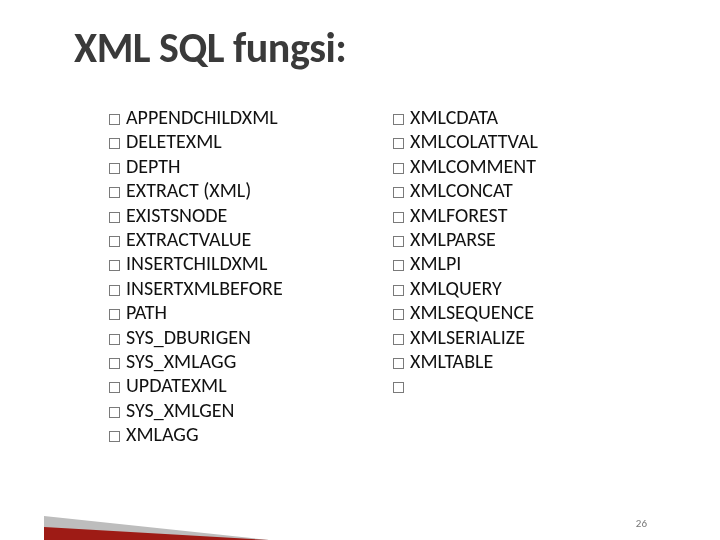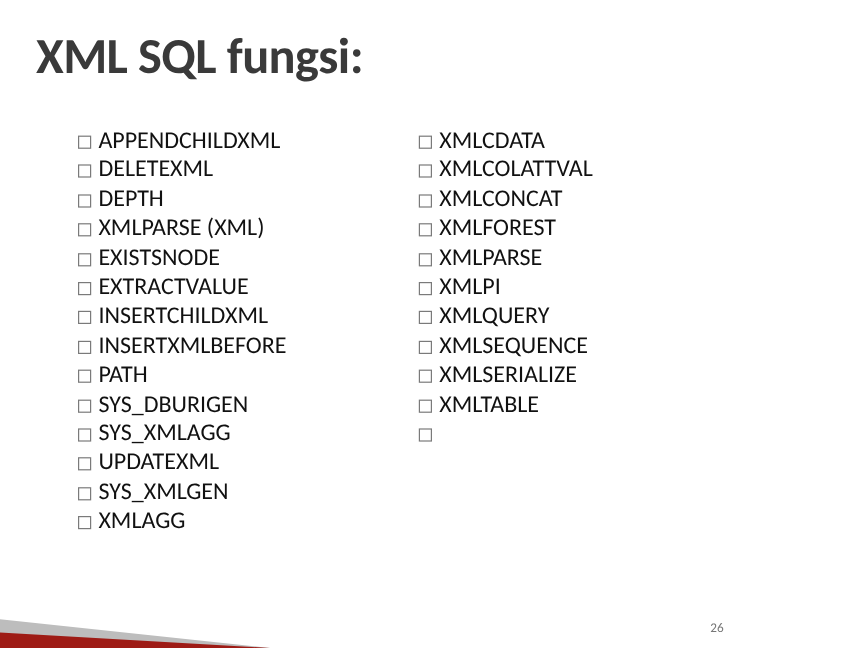--- a/index.html
+++ b/index.html
@@ -10,20 +10,21 @@
     background: #fff;
     font-family: Calibri, "Segoe UI", Arial, sans-serif;
     overflow: hidden;
     position: relative;
   }
   .slide {
     width: 621px;
     height: 540px;
     position: relative;
     box-sizing: border-box;
+    margin-left: 44px;
   }
   .title {
     position: absolute;
     left: 30px;
     top: 22px;
     font-size: 42px;
     font-weight: 700;
     color: #3a3a3a;
     letter-spacing: -0.5px;
   }
@@ -85,35 +86,36 @@
 
 <div class="slide">
 
   <div class="title">XML SQL fungsi:</div>
 
   <div class="columns">
     <div class="col left">
       <div class="item"><span class="box"></span><span>APPENDCHILDXML</span></div>
       <div class="item"><span class="box"></span><span>DELETEXML</span></div>
       <div class="item"><span class="box"></span><span>DEPTH</span></div>
-      <div class="item"><span class="box"></span><span>XMLPARSE (XML)</span></div>
+      <div class="item"><span class="box"></span><span>EXTRACT (XML)</span></div>
       <div class="item"><span class="box"></span><span>EXISTSNODE</span></div>
       <div class="item"><span class="box"></span><span>EXTRACTVALUE</span></div>
       <div class="item"><span class="box"></span><span>INSERTCHILDXML</span></div>
       <div class="item"><span class="box"></span><span>INSERTXMLBEFORE</span></div>
       <div class="item"><span class="box"></span><span>PATH</span></div>
       <div class="item"><span class="box"></span><span>SYS_DBURIGEN</span></div>
       <div class="item"><span class="box"></span><span>SYS_XMLAGG</span></div>
       <div class="item"><span class="box"></span><span>UPDATEXML</span></div>
       <div class="item"><span class="box"></span><span>SYS_XMLGEN</span></div>
       <div class="item"><span class="box"></span><span>XMLAGG</span></div>
     </div>
     <div class="col right">
       <div class="item"><span class="box"></span><span>XMLCDATA</span></div>
       <div class="item"><span class="box"></span><span>XMLCOLATTVAL</span></div>
+      <div class="item"><span class="box"></span><span>XMLCOMMENT</span></div>
       <div class="item"><span class="box"></span><span>XMLCONCAT</span></div>
       <div class="item"><span class="box"></span><span>XMLFOREST</span></div>
       <div class="item"><span class="box"></span><span>XMLPARSE</span></div>
       <div class="item"><span class="box"></span><span>XMLPI</span></div>
       <div class="item"><span class="box"></span><span>XMLQUERY</span></div>
       <div class="item"><span class="box"></span><span>XMLSEQUENCE</span></div>
       <div class="item"><span class="box"></span><span>XMLSERIALIZE</span></div>
       <div class="item"><span class="box"></span><span>XMLTABLE</span></div>
       <div class="item"><span class="box"></span></div>
     </div>

